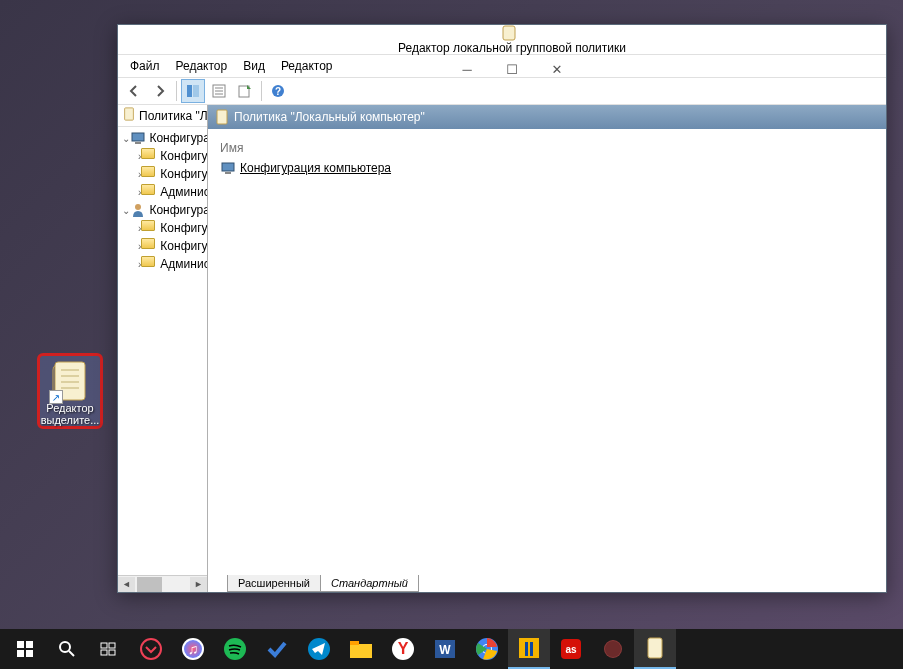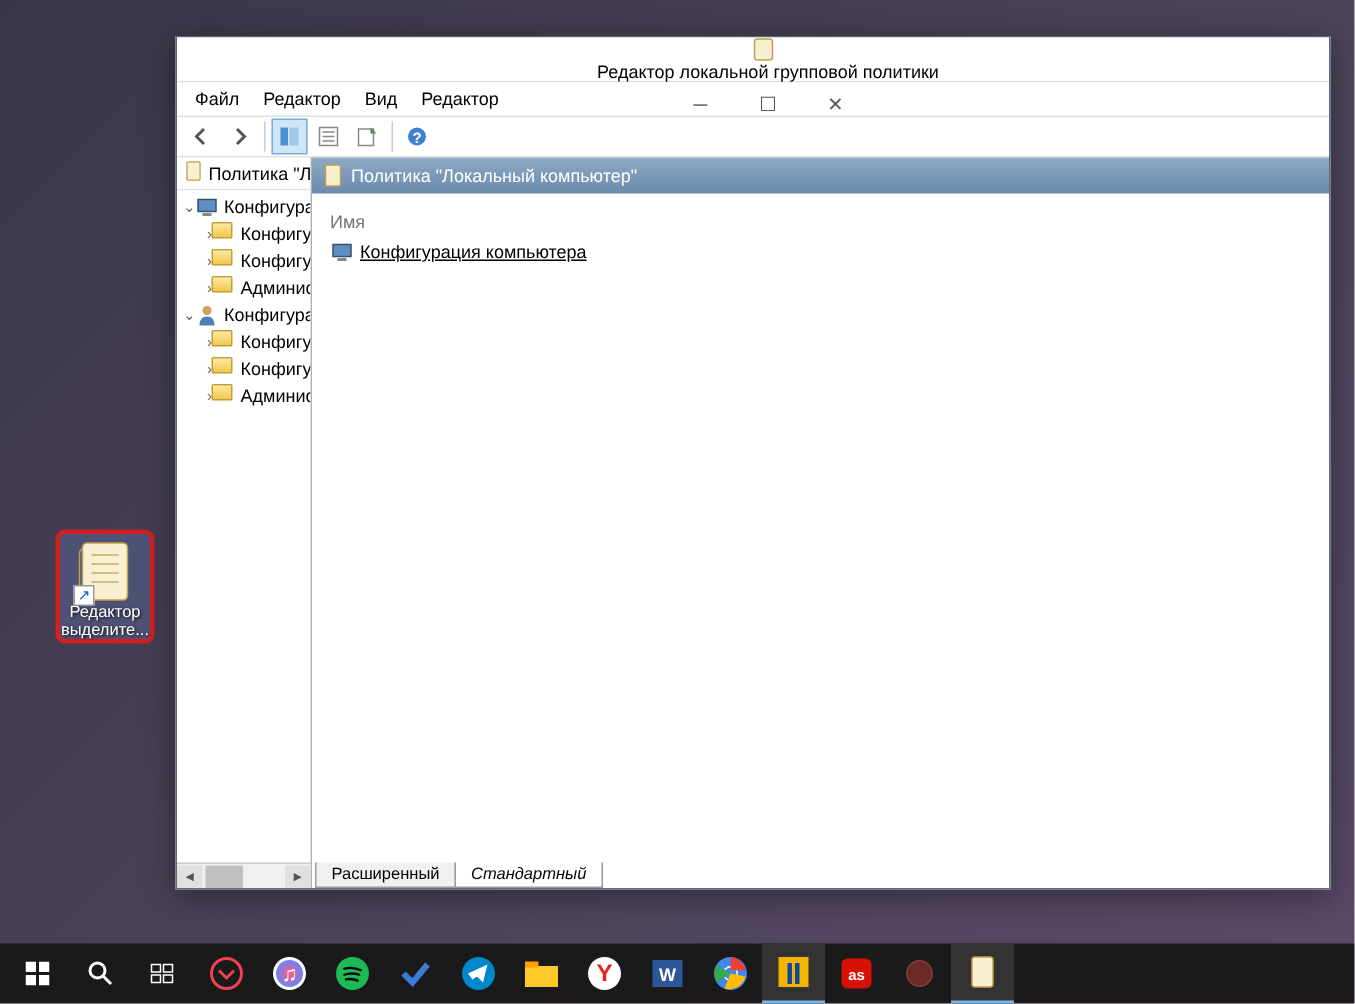--- a/index.html
+++ b/index.html
@@ -34,21 +34,21 @@
 .main-panel { flex: 1; display: flex; flex-direction: column; background: #fff; }
 .main-header { height: 24px; background: linear-gradient(#8da9c4, #6b8bad); color: #fff; display: flex; align-items: center; padding-left: 6px; font-size: 12px; }
 .main-header-icon { width: 16px; height: 16px; margin-right: 4px; }
 .main-body { flex: 1; display: flex; padding: 12px; }
 .desc-col { width: 220px; font-size: 12px; color: #000; padding-right: 10px; }
 .list-col { flex: 1; }
 .col-header { font-size: 12px; color: #737373; margin-bottom: 4px; }
 .list-item { display: flex; align-items: center; height: 18px; font-size: 12px; cursor: pointer; text-decoration: underline; }
 .list-icon { width: 16px; height: 16px; margin-right: 4px; }
 
-.tabs { height: 22px; display: flex; align-items: flex-end; padding-left: 2px; }
+.tabs { height: 22px; display: flex; align-items: flex-end; padding-left: 19px; }
 .tab { padding: 2px 10px; font-size: 11px; border: 1px solid #999; border-top: none; background: #f0f0f0; cursor: pointer; margin-right: -1px; }
 .tab.active { background: #fff; font-style: italic; }
 
 .desktop-icon { position: absolute; left: 37px; top: 353px; width: 66px; height: 76px; border: 3px solid #d02020; border-radius: 6px; display: flex; flex-direction: column; align-items: center; padding-top: 4px; background: rgba(100,120,180,0.35); cursor: pointer; }
 .desktop-icon-img { width: 38px; height: 42px; position: relative; }
 .shortcut-arrow { position: absolute; bottom: -2px; left: -2px; width: 14px; height: 14px; background: #fff; border: 1px solid #999; display: flex; align-items: center; justify-content: center; font-size: 10px; color: #0066cc; }
 .desktop-icon-label { font-size: 11px; color: #fff; text-align: center; line-height: 12px; margin-top: 0; text-shadow: 1px 1px 2px rgba(0,0,0,0.8); }
 
 .taskbar { position: absolute; bottom: 0; left: 0; right: 0; height: 40px; background: #1a1a1a; display: flex; align-items: center; padding-left: 4px; }
 .task-btn { width: 42px; height: 40px; display: flex; align-items: center; justify-content: center; cursor: pointer; }

